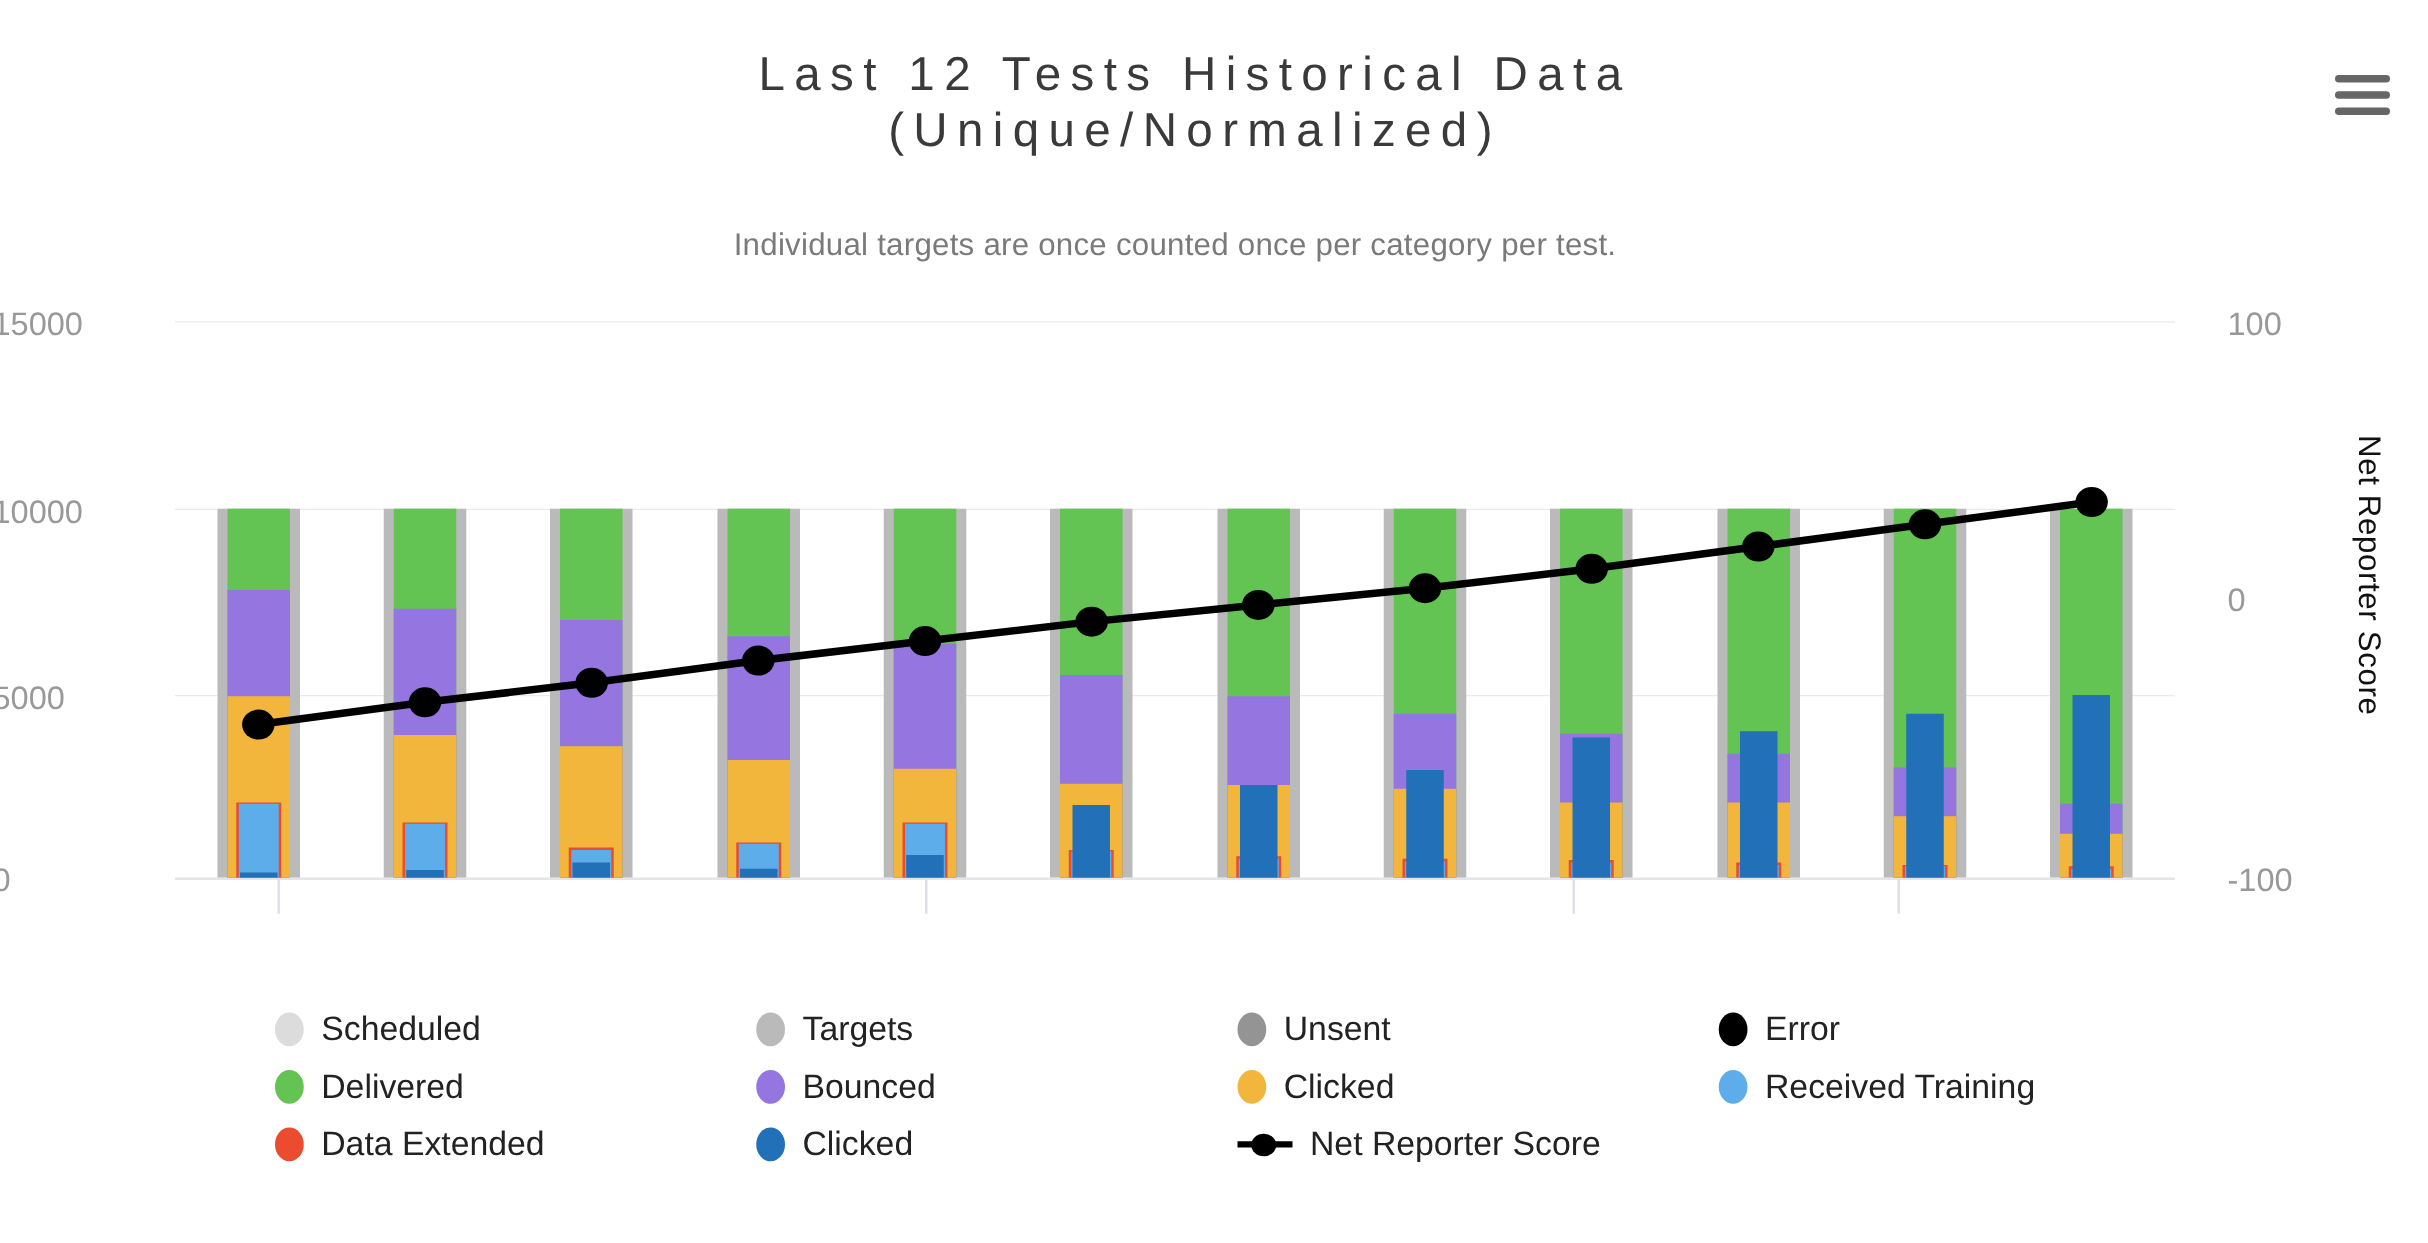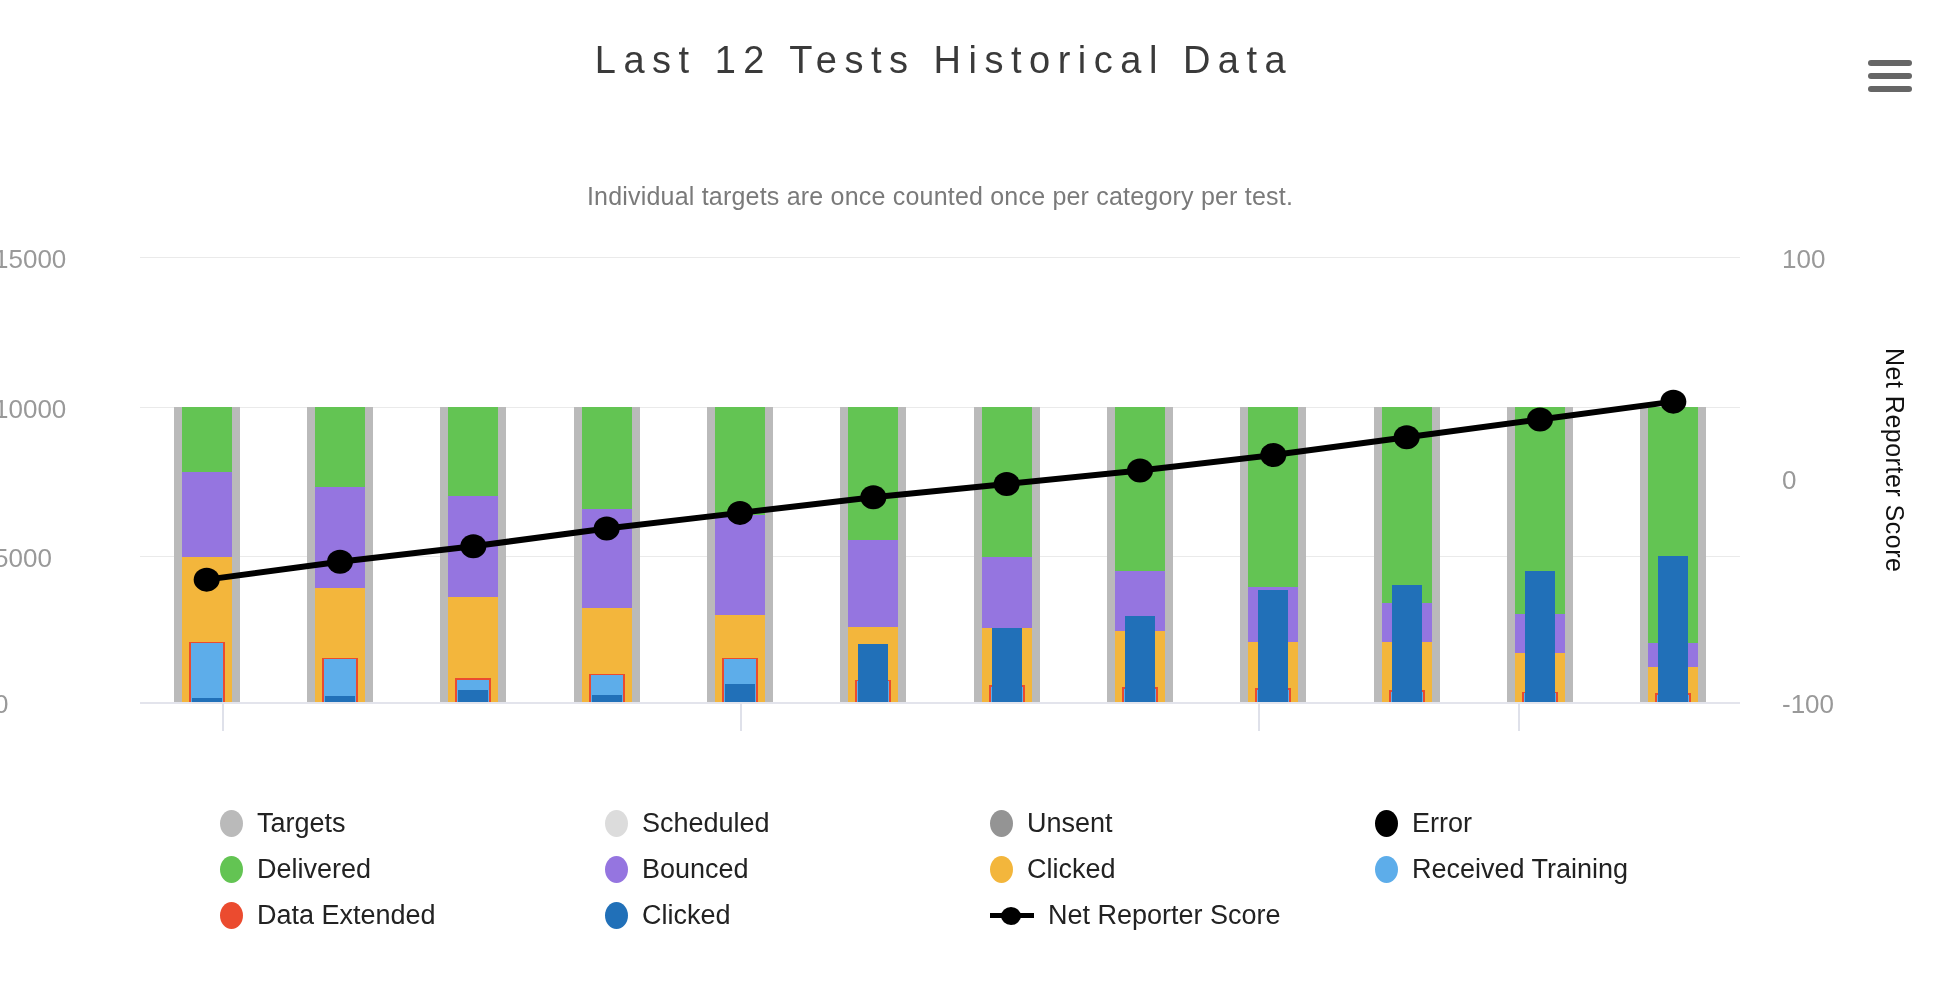--- a/index.html
+++ b/index.html
@@ -13,21 +13,21 @@
   }
   #root {
     position: relative;
     width: 1942px; height: 994px;
     background: #ffffff;
   }
 
   
   #chart-title {
     position: absolute;
-    top: 38px; left: 4px; width: 1880px;
+    top: 38px; left: 16px; width: 1880px;
     text-align: center;
     font-size: 38px;
     font-weight: 400;
     letter-spacing: 7.5px;
     color: #3a3a3a;
     line-height: 1.18;
   }
   #chart-title .l2 { display: block; }
   #chart-subtitle {
     position: absolute;
@@ -163,20 +163,21 @@
     white-space: nowrap;
   }
 </style>
 </head>
 <body>
 
 <div id="root">
 
   <div id="chart-title">
     <span>Last 12 Tests Historical Data</span>
+    <span class="l2">(Unique/Normalized)</span>
   </div>
   <div id="chart-subtitle">Individual targets are once counted once per category per test.</div>
 
   <div id="menu-button">
     <span></span>
     <span></span>
     <span></span>
   </div>
 
   <div id="plot">
@@ -325,26 +326,26 @@
       <ellipse cx="1140.0000000000002" cy="470.6" rx="13" ry="12" fill="#000000"></ellipse>
       <ellipse cx="1273.3333333333335" cy="455.025" rx="13" ry="12" fill="#000000"></ellipse>
       <ellipse cx="1406.6666666666667" cy="437.225" rx="13" ry="12" fill="#000000"></ellipse>
       <ellipse cx="1540.0000000000002" cy="419.425" rx="13" ry="12" fill="#000000"></ellipse>
       <ellipse cx="1673.3333333333335" cy="401.625" rx="13" ry="12" fill="#000000"></ellipse>
     </svg>
 
 
   <div id="legend">
       <div class="legend-item">
+        <span class="legend-swatch" style="background: rgb(220, 220, 220);"></span>
+        <span class="legend-label">Scheduled</span>
+      </div>
+      <div class="legend-item">
         <span class="legend-swatch" style="background: rgb(186, 186, 186);"></span>
         <span class="legend-label">Targets</span>
-      </div>
-      <div class="legend-item">
-        <span class="legend-swatch" style="background: rgb(220, 220, 220);"></span>
-        <span class="legend-label">Scheduled</span>
       </div>
       <div class="legend-item">
         <span class="legend-swatch" style="background: rgb(148, 148, 148);"></span>
         <span class="legend-label">Unsent</span>
       </div>
       <div class="legend-item">
         <span class="legend-swatch" style="background: rgb(0, 0, 0);"></span>
         <span class="legend-label">Error</span>
       </div>
       <div class="legend-item">

